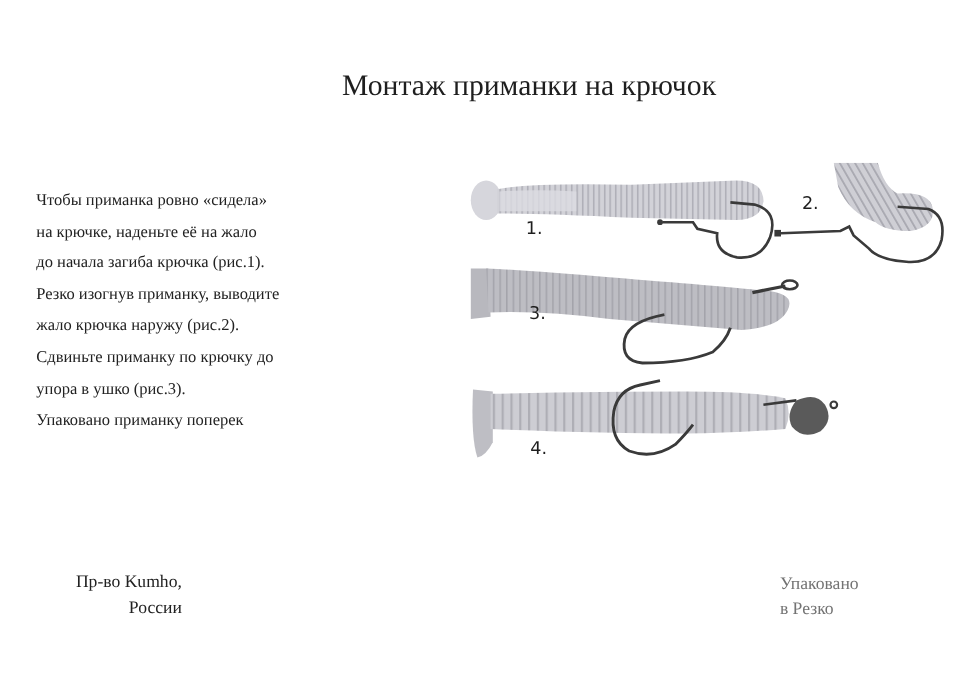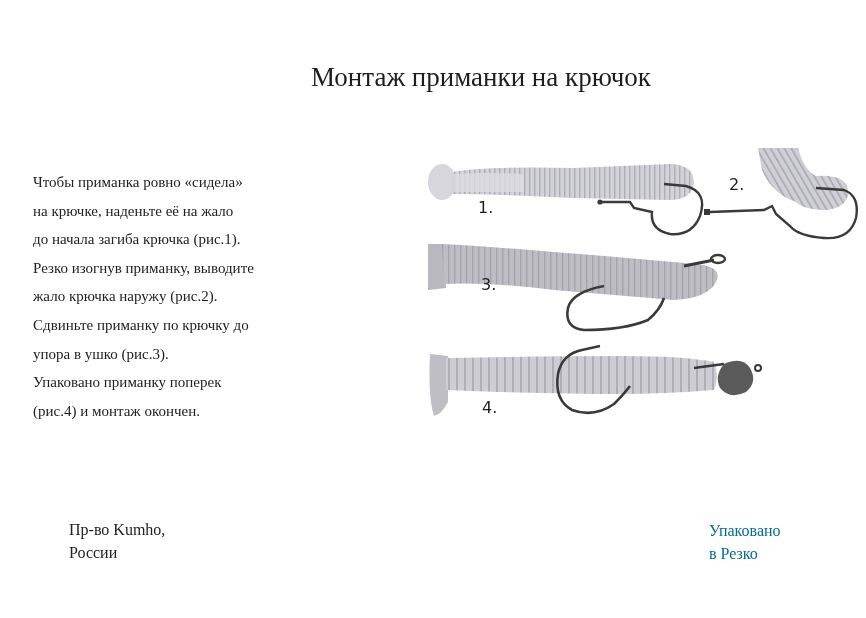--- a/index.html
+++ b/index.html
@@ -3,40 +3,39 @@
   <meta charset="utf-8">
   <style>
     html, body { margin: 0; padding: 0; background: #ffffff; }
     body { width: 866px; height: 618px; position: relative; overflow: hidden;
            font-family: "Liberation Serif", "DejaVu Serif", serif; color: #222; }
     .title { position: absolute; left: 0; width: 866px; top: 62px; text-align: center;
              font-size: 27px; color: #1e1e1e; padding-left: 8px; box-sizing: border-box; margin-left: 44px; }
     .instructions { position: absolute; left: 33px; top: 168px; width: 370px;
                     font-size: 15px; line-height: 28.6px; color: #222; }
     .instructions div { white-space: nowrap; }
-    .footer-left { position: absolute; left: 69px; top: 518px; font-size: 16px; line-height: 23px; color: #222; }
-    .footer-right { position: absolute; left: 709px; top: 519px; font-size: 16px; line-height: 23px; color: #0369a1; }
+    .footer-left { position: absolute; left: 69px; top: 518px; font-size: 16px; line-height: 23px; color: #222; text-align: right; }
+    .footer-right { position: absolute; left: 709px; top: 519px; font-size: 16px; line-height: 23px; color: #737373; }
     .fig { position: absolute; }
     .fig-label { position: absolute; font-family: "DejaVu Sans", sans-serif; font-size: 16px; color: #1e1e1e; }
   </style>
 </head>
 <body>
 
 <div class="title">Монтаж приманки на крючок</div>
 
 <div class="instructions">
   <div>Чтобы приманка ровно «сидела»</div>
   <div>на крючке, наденьте её на жало</div>
   <div>до начала загиба крючка (рис.1).</div>
   <div>Резко изогнув приманку, выводите</div>
   <div>жало крючка наружу (рис.2).</div>
   <div>Сдвиньте приманку по крючку до</div>
   <div>упора в ушко (рис.3).</div>
   <div>Упаковано приманку поперек</div>
-  <div>(рис.4) и монтаж окончен.</div>
 </div>
 
 <div class="fig" style="left:424px; top:158px; width:280px; height:80px;">
   <svg width="280" height="80" viewBox="0 0 280 80">
     <defs>
       <pattern id="rib1" width="5" height="10" patternUnits="userSpaceOnUse">
         <rect width="5" height="10" fill="#d2d2d8"></rect>
         <rect width="1.4" height="10" fill="#aeaeb6"></rect>
       </pattern>
     </defs>

